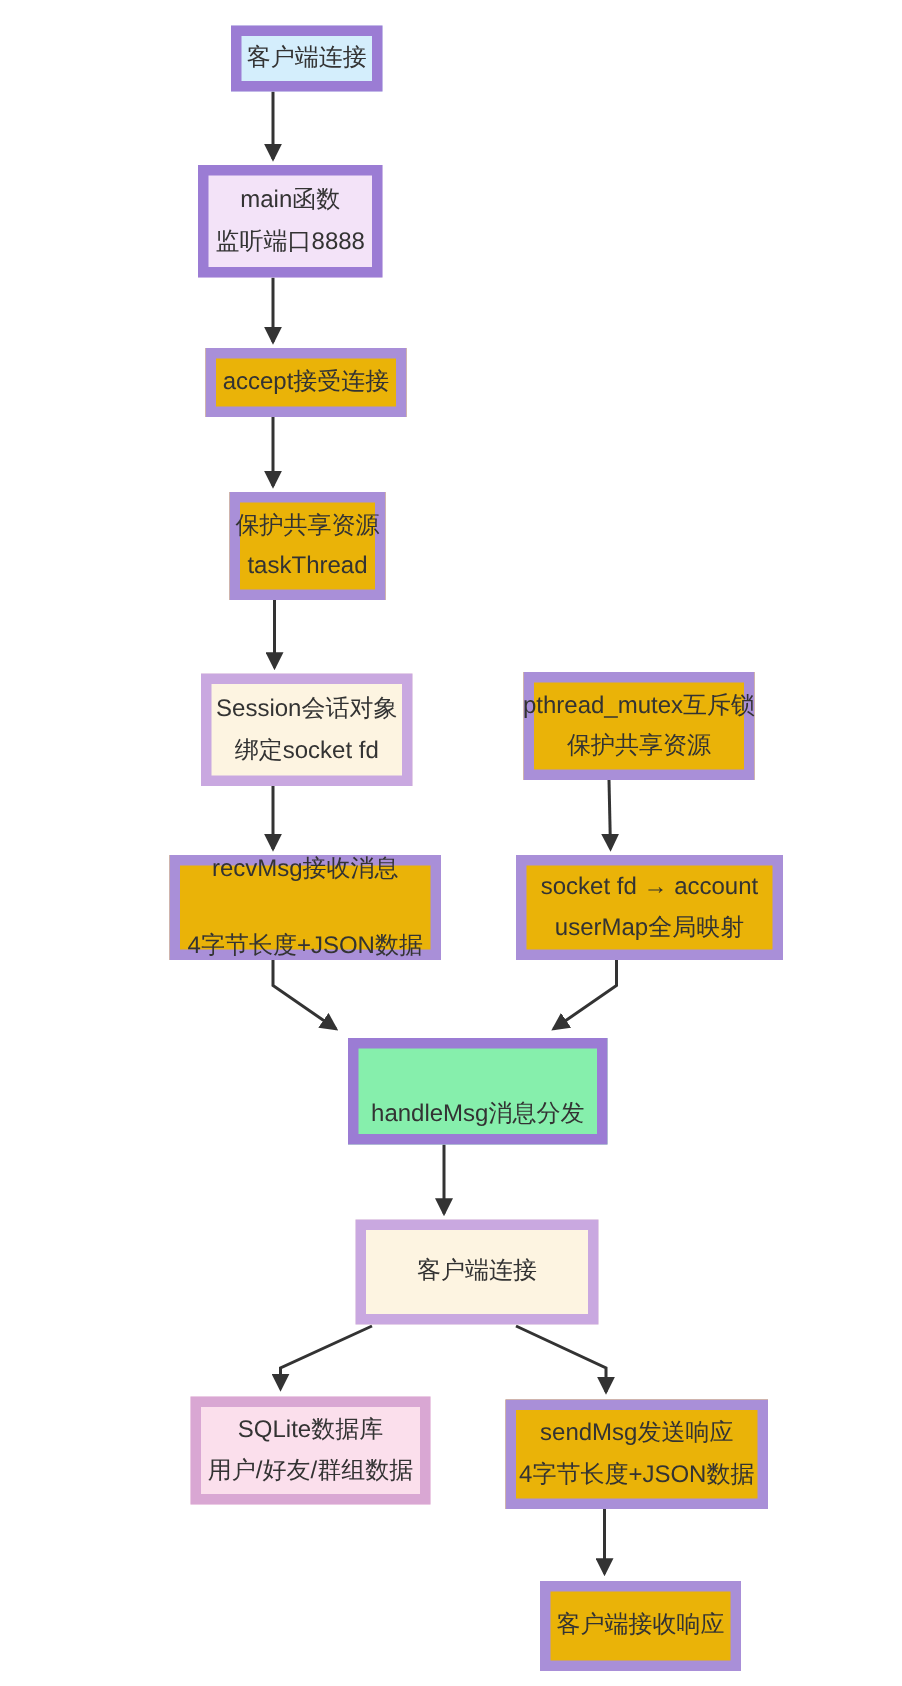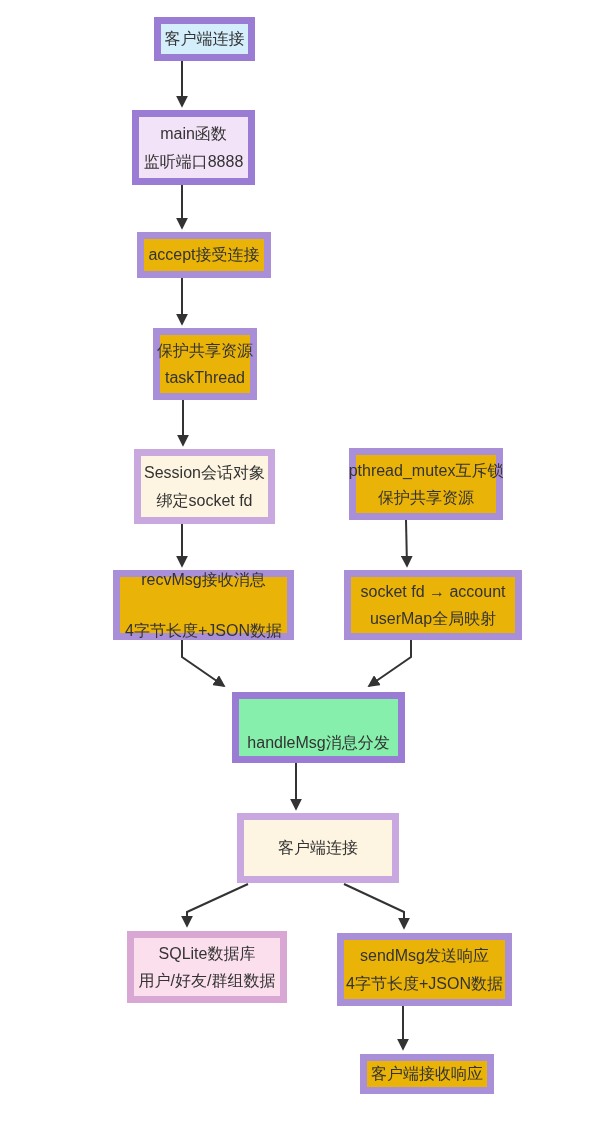--- a/index.html
+++ b/index.html
@@ -39,21 +39,21 @@
   .n3 {left:115px;top:232px;width:134px;height:46px;}
   .n4 {left:131px;top:328px;width:104px;height:72px;}
   .n5 {left:112px;top:449px;width:141px;height:75px;}
   .n6 {left:327px;top:448px;width:154px;height:72px;align-items:center;}
   .n7 {left:91px; top:570px;width:181px;height:70px;gap:24px;}
   .n8 {left:322px;top:570px;width:178px;height:70px;}
   .n9 {left:210px;top:692px;width:173px;height:71px;}
   .n10{left:215px;top:813px;width:162px;height:70px;}
   .n11{left:105px;top:931px;width:160px;height:72px;}
   .n12{left:315px;top:933px;width:175px;height:73px;}
-  .n13{left:338px;top:1054px;width:134px;height:40px;}
+  .n13{left:338px;top:1054px;width:134px;height:60px;}
   .edge{stroke:#333333;stroke-width:2;fill:none;}
 </style>
 </head>
 <body>
 
 <div class="canvas">
 
   <svg class="edges" width="601" height="1124" viewBox="0 0 601 1124" xmlns="http://www.w3.org/2000/svg">
     <defs>
       <marker id="arrow" viewBox="0 0 10 10" refX="8.5" refY="5" markerWidth="6" markerHeight="6" orient="auto">

